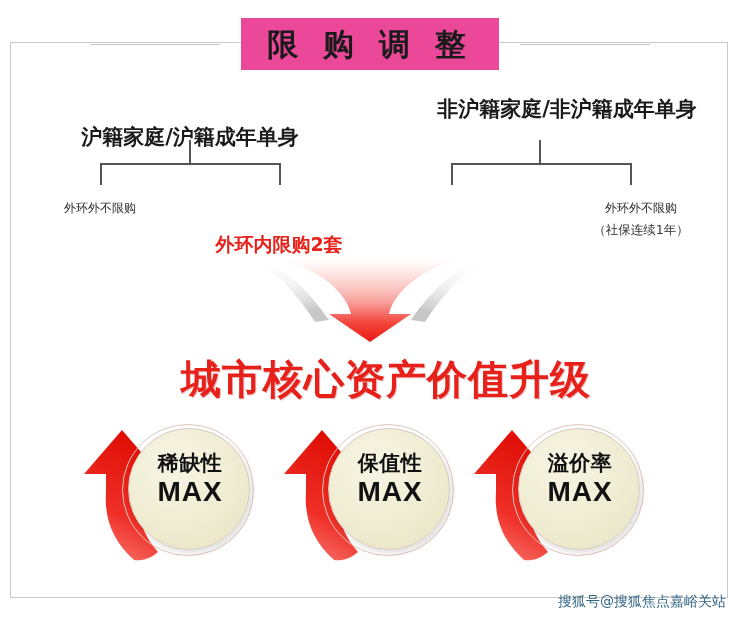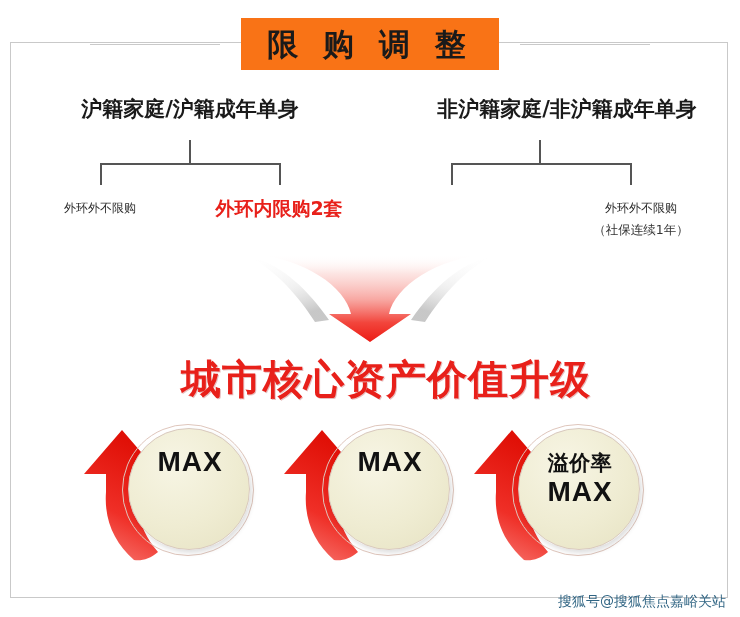--- a/index.html
+++ b/index.html
@@ -41,21 +41,21 @@
     position: absolute;
     left: 0;
     top: 18px;
     width: 740px;
     height: 52px;
     display: flex;
     align-items: center;
     justify-content: center;
   }
   .title-gap {
-    background: #f97316;
+    background: #ec4899;
     padding: 0 26px;
   }
   .title-text {
     font-family: "DejaVu Sans", "Liberation Sans", sans-serif;
     font-size: 31px;
     font-weight: bold;
     letter-spacing: 7px;
     color: #1a1a1a;
     white-space: nowrap;
     line-height: 52px;
@@ -65,21 +65,21 @@
   .group-head {
     position: absolute;
     top: 95px;
     font-family: "DejaVu Sans", "Liberation Sans", sans-serif;
     font-size: 21px;
     font-weight: bold;
     color: #1a1a1a;
     white-space: nowrap;
     text-align: center;
   }
-  .group-head.left  { left: 20px;  width: 340px; }
+  .group-head.left  { left: 20px;  width: 340px; margin-top: 28px; }
   .group-head.right { left: 392px; width: 350px; }
 
   
   .line {
     position: absolute;
     background: #555555;
   }
   .v-line { width: 1.5px; }
   .h-line { height: 1.5px; }
 
@@ -115,21 +115,21 @@
     font-size: 19px;
   }
   .cell .sub {
     display: block;
     font-family: "DejaVu Sans", "Liberation Sans", sans-serif;
     font-size: 12.5px;
     line-height: 20px;
     color: #333333;
   }
   .cell.c1 { left: 12px;  width: 176px; }
-  .cell.c2 { left: 186px; width: 186px; }
+  .cell.c2 { left: 186px; width: 186px; margin-top: 36px; }
   .cell.c3 { left: 374px; width: 182px; }
   .cell.c4 { left: 552px; width: 178px; }
 
   
   .funnel {
     position: absolute;
     left: 245px;
     top: 252px;
     width: 250px;
     height: 92px;
@@ -318,20 +318,21 @@
               <stop offset="100%" stop-color="#e01007"></stop>
             </linearGradient>
           </defs>
           <path d="M60,138 C40,120 30,98 32,70 L32,52 L10,52 L48,8 L86,52 L64,52 L64,74
                    C63,96 70,114 84,130 C76,137 68,139 60,138 Z" fill="url(#arrGrad1)"></path>
         </svg>
       </div>
       <div class="badge-ring"></div>
       <div class="badge-circle"></div>
       <div class="badge-text">
+        <span class="zh">稀缺性</span>
         <span class="en">MAX</span>
       </div>
     </div>
 
     <div class="badge b2">
       <div class="badge-arrow">
         <svg viewBox="0 0 100 140" width="100" height="140" aria-hidden="true">
           <defs>
             <linearGradient id="arrGrad2" x1="0" y1="1" x2="0.3" y2="0">
               <stop offset="0%" stop-color="#f8837c"></stop>
@@ -339,20 +340,21 @@
               <stop offset="100%" stop-color="#e01007"></stop>
             </linearGradient>
           </defs>
           <path d="M60,138 C40,120 30,98 32,70 L32,52 L10,52 L48,8 L86,52 L64,52 L64,74
                    C63,96 70,114 84,130 C76,137 68,139 60,138 Z" fill="url(#arrGrad2)"></path>
         </svg>
       </div>
       <div class="badge-ring"></div>
       <div class="badge-circle"></div>
       <div class="badge-text">
+        <span class="zh">保值性</span>
         <span class="en">MAX</span>
       </div>
     </div>
 
     <div class="badge b3">
       <div class="badge-arrow">
         <svg viewBox="0 0 100 140" width="100" height="140" aria-hidden="true">
           <defs>
             <linearGradient id="arrGrad3" x1="0" y1="1" x2="0.3" y2="0">
               <stop offset="0%" stop-color="#f8837c"></stop>

